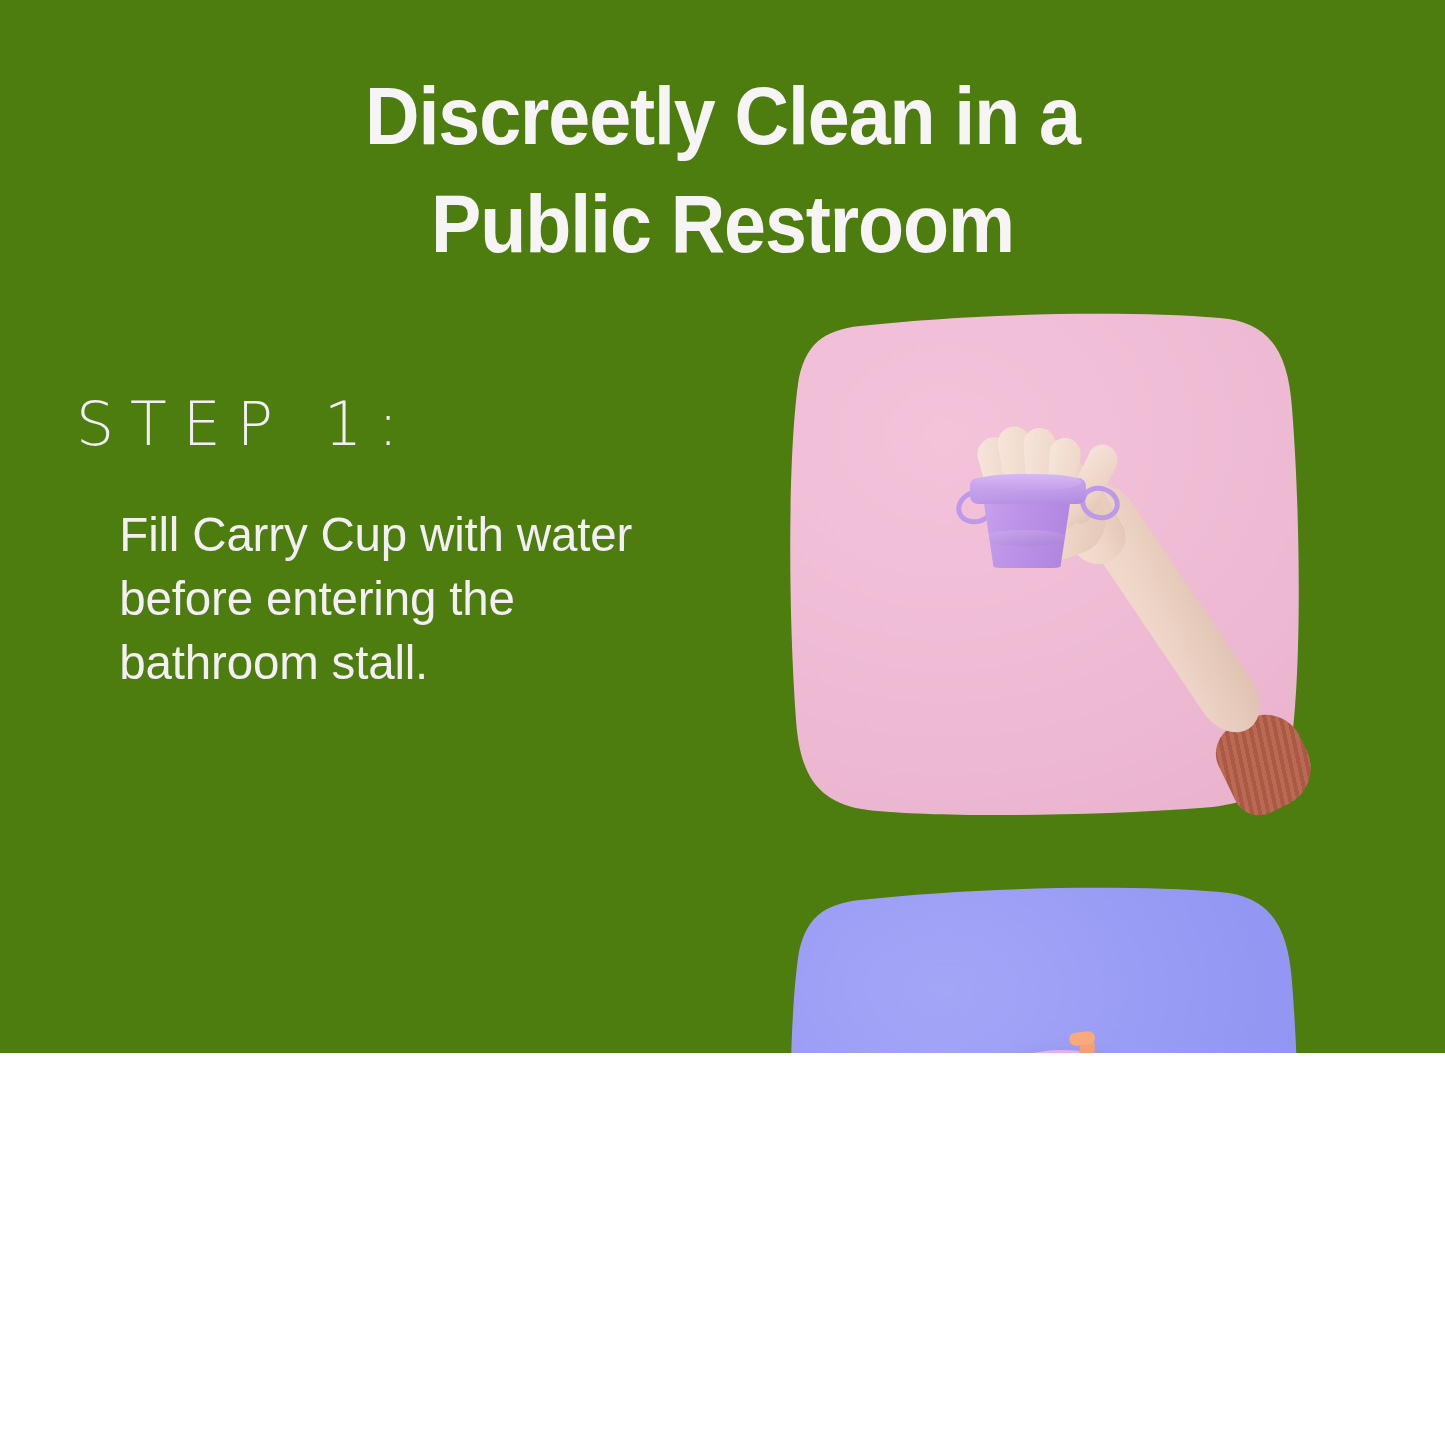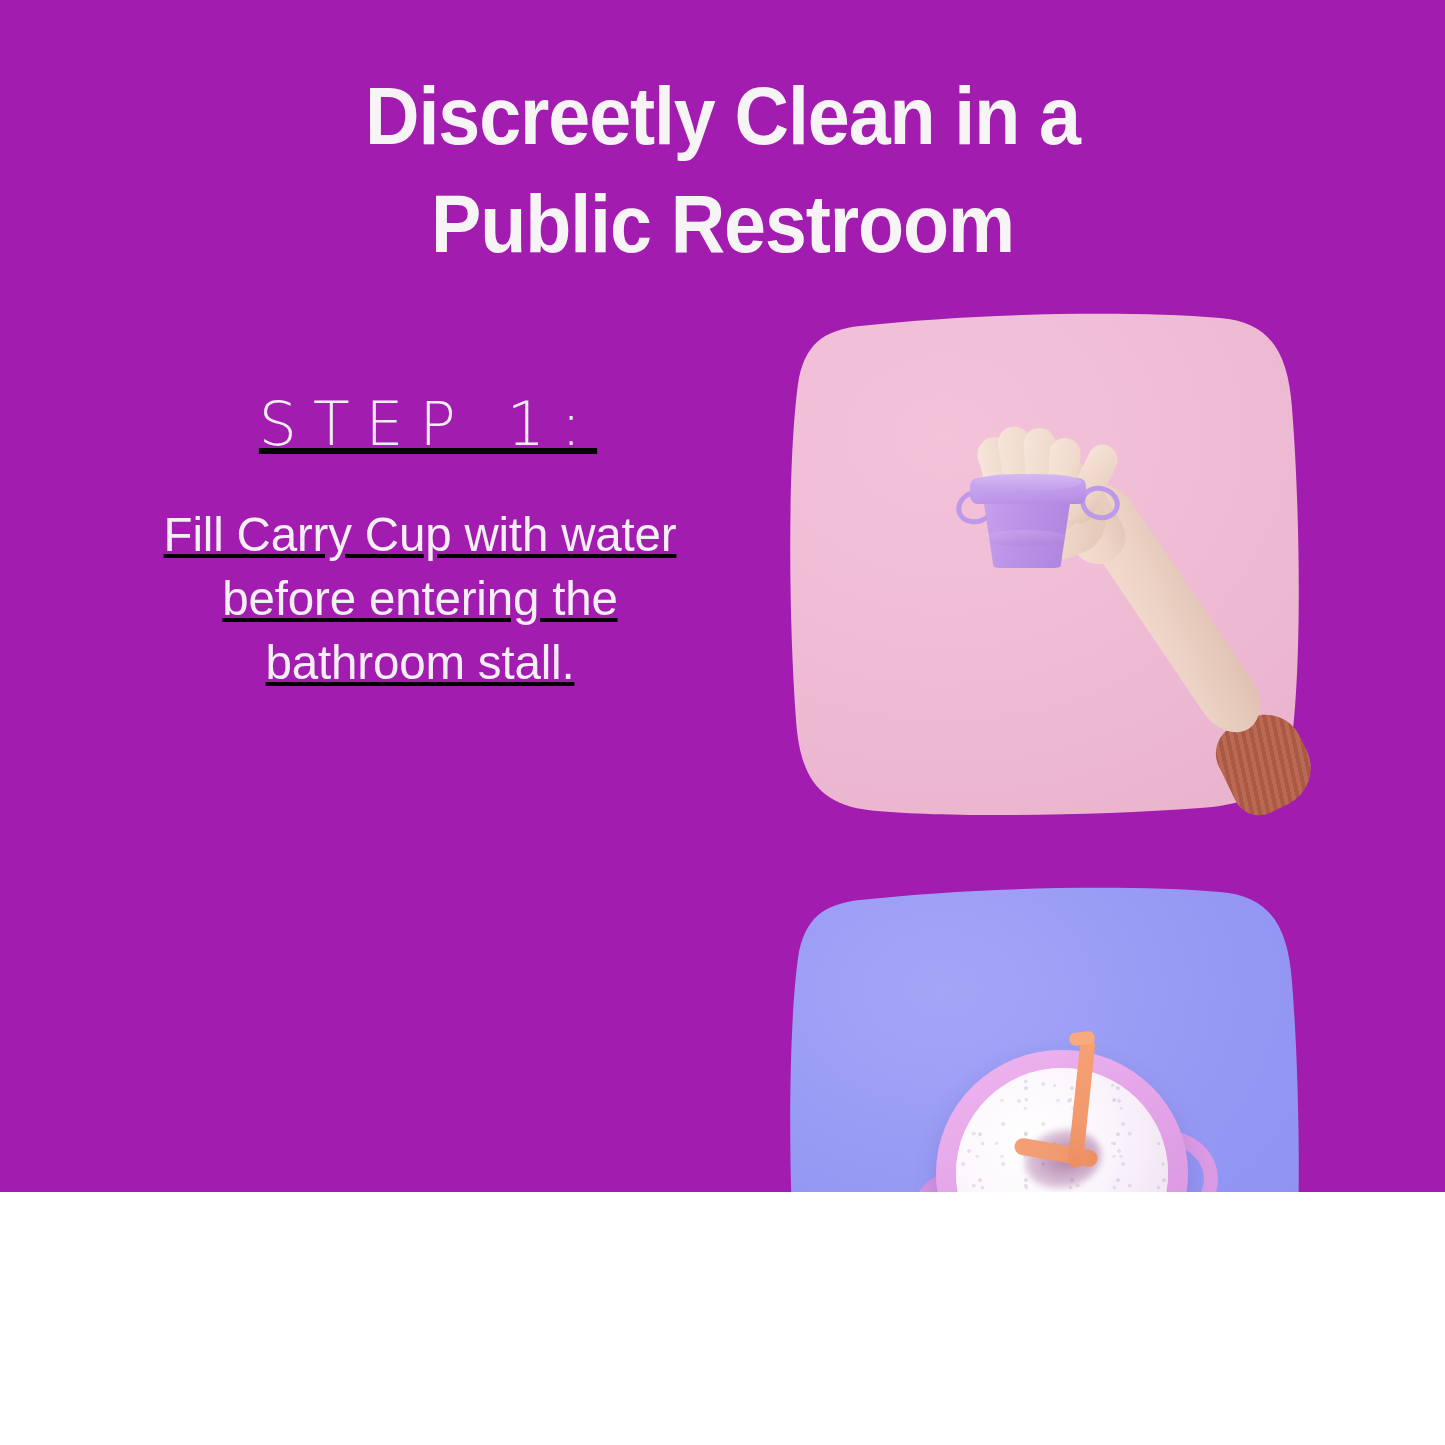--- a/index.html
+++ b/index.html
@@ -9,22 +9,22 @@
   body {
     width: 1445px;
     height: 1445px;
     overflow: hidden;
     font-family: "Liberation Sans", "DejaVu Sans", sans-serif;
   }
 
   #infographic {
     position: relative;
     width: 1445px;
-    height: 1192px;
-    background: #a21caf;
+    height: 1053px;
+    background: #4d7c0f;
     overflow: hidden;
   }
 
   
   .title-block {
     position: absolute;
     left: 0;
     top: 62px;
     width: 1445px;
     text-align: center;
@@ -44,22 +44,20 @@
   .steps-col {
     position: absolute;
     left: 60px;
     top: 0;
     width: 720px;
     height: 1445px;
   }
   .step {
     position: absolute;
     width: 720px;
-    text-align: center;
-    text-decoration: underline;
   }
   .step-1 { top: 388px; }
   .step-2 { top: 918px; }
 
   .step-label {
     display: block;
     color: #f2eef4;
     font-family: "DejaVu Sans", sans-serif;
     font-weight: 300;
     font-size: 60px;

